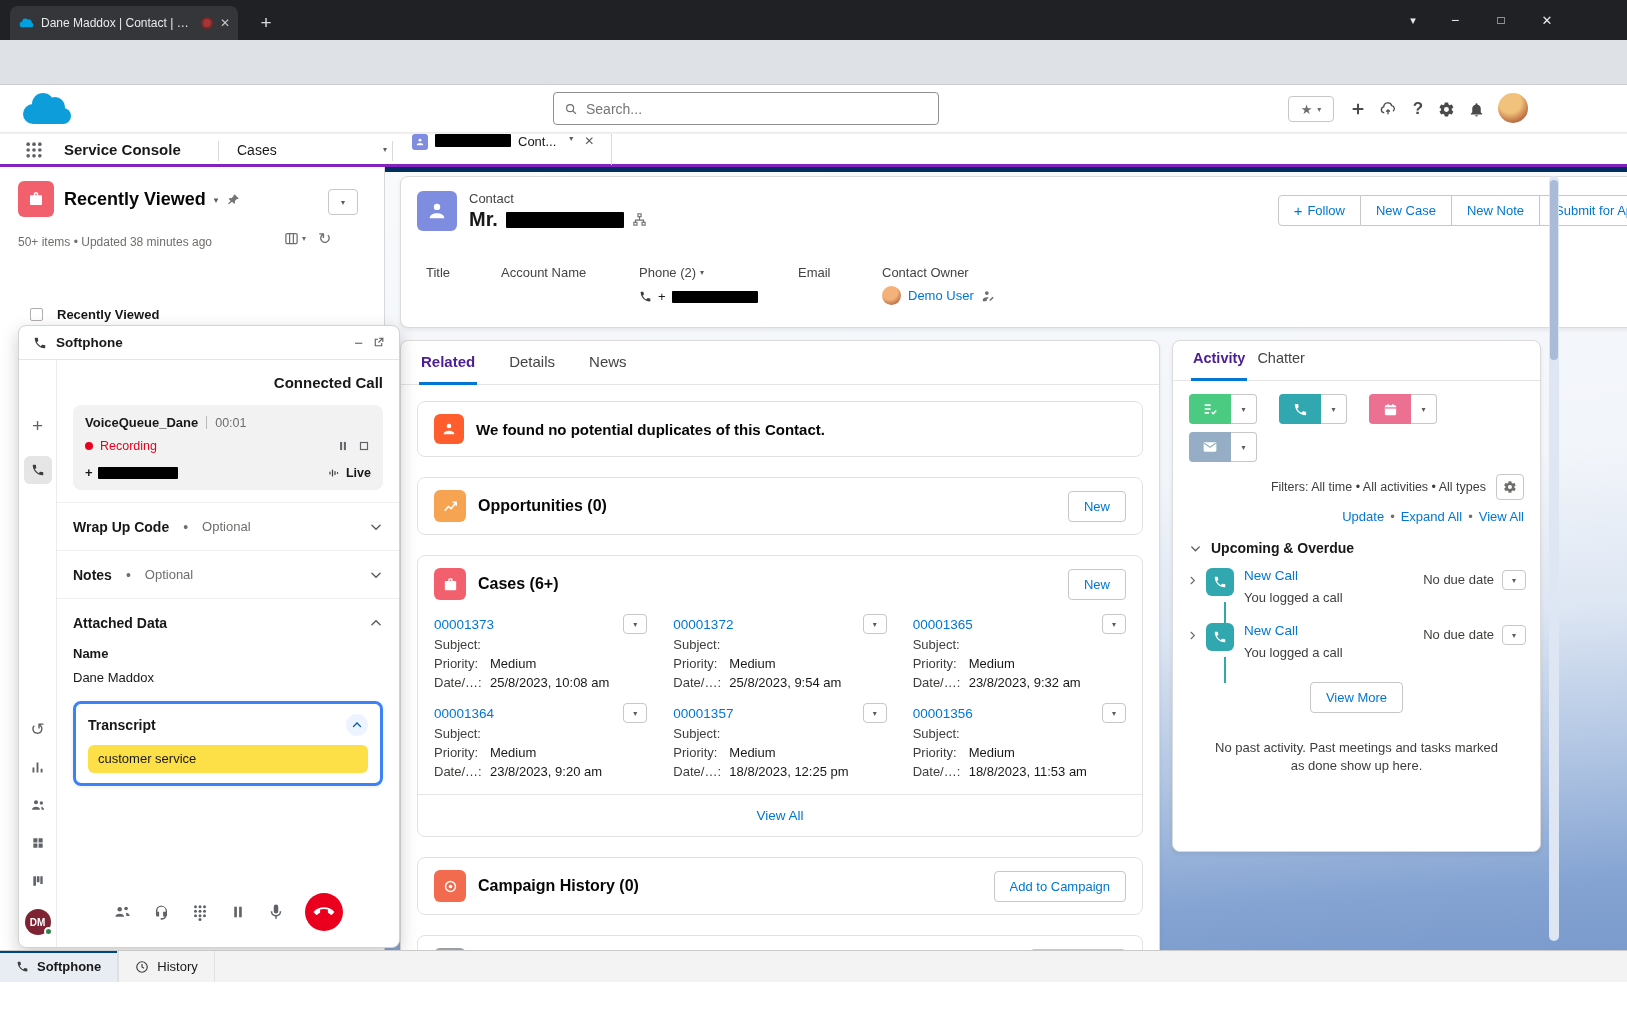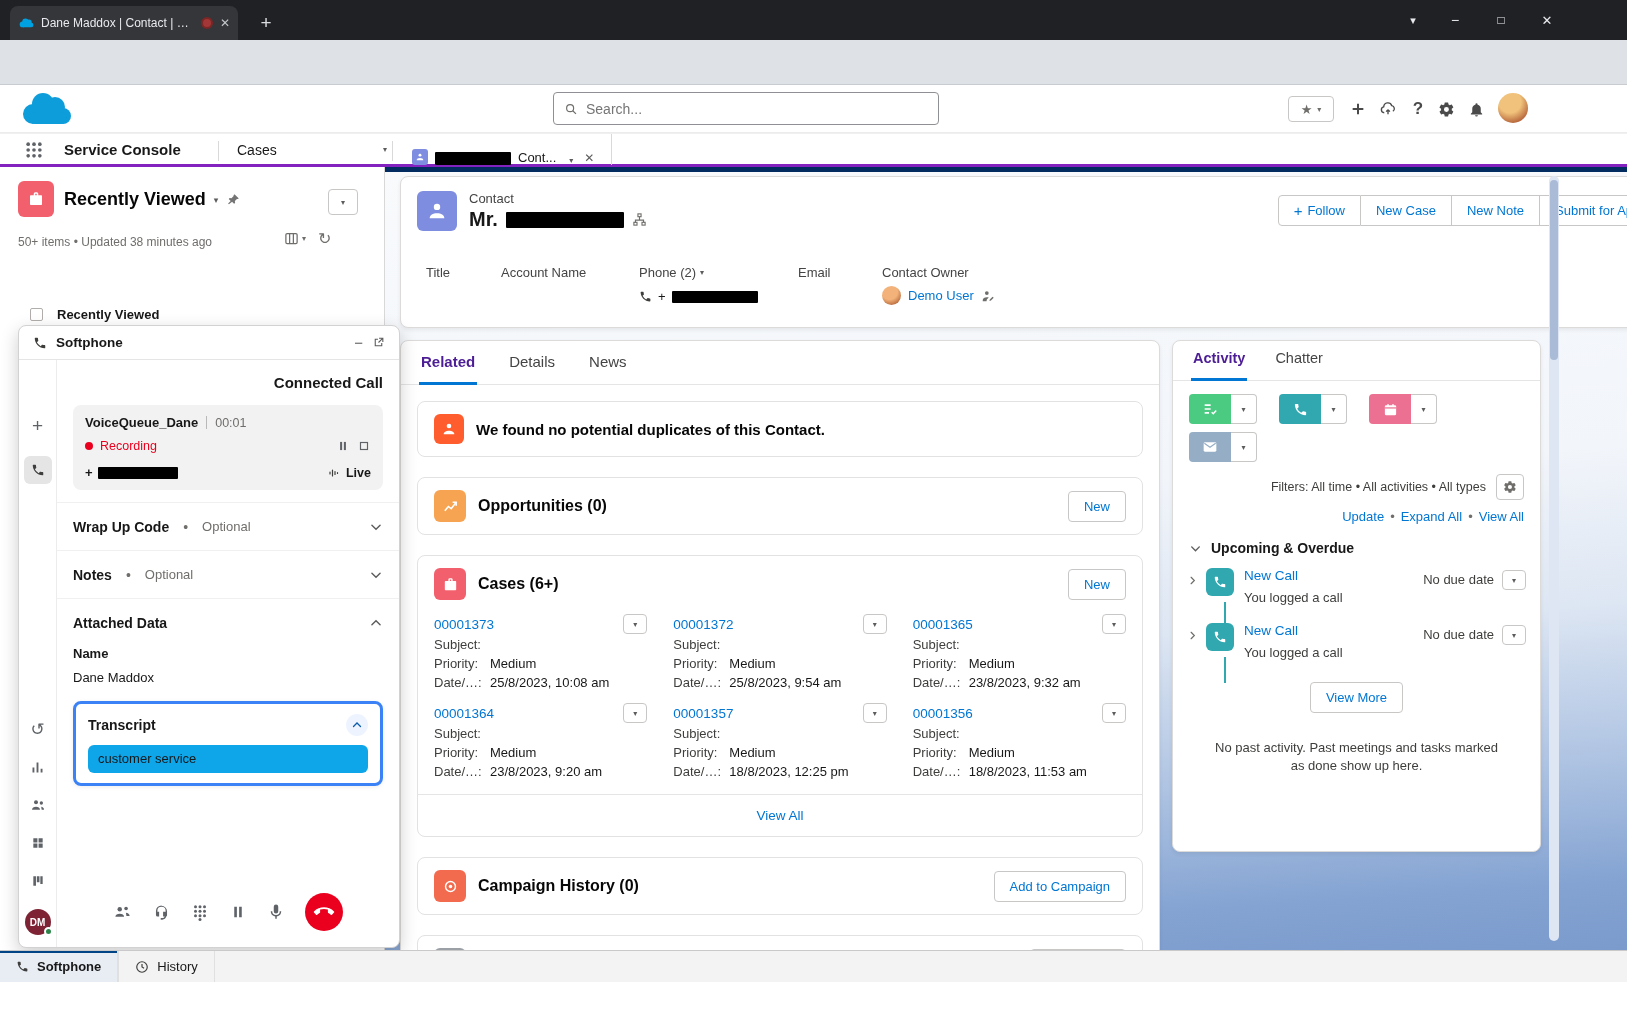--- a/index.html
+++ b/index.html
@@ -46,21 +46,21 @@
   .favbox{position:absolute;left:1288px;top:11px;width:46px;height:26px;border:1px solid #c9c7c5;border-radius:4px;
           display:flex;align-items:center;justify-content:center;gap:5px;color:#706e6b;cursor:pointer;background:#fff;}
   .sf-avatar{position:absolute;left:1498px;top:8px;width:30px;height:30px;border-radius:50%;cursor:pointer;
              background:radial-gradient(circle at 40% 30%, #f0c27b 0 40%, #ba6b3f 75%, #7d4426);}
 
   
   .sf-nav{position:absolute;left:0;top:133px;width:1627px;height:34px;background:#fff;border-top:1px solid #f0f0f0;
           border-bottom:3px solid var(--purple);}
   .nav-divider{position:absolute;top:7px;width:1px;height:20px;background:#d9d9d9;}
   .nav-item{position:absolute;top:0;height:31px;display:flex;align-items:center;font-size:14px;color:#181818;cursor:pointer;}
-  .ws-tab{position:absolute;left:404px;top:0;width:208px;height:31px;display:flex;align-items:flex-end;gap:7px;
+  .ws-tab{position:absolute;left:404px;top:0;width:208px;height:31px;display:flex;align-items:flex-start;gap:7px;
           padding:0 8px;border-right:1px solid #d9d9d9;cursor:pointer;}
   .mini-obj{width:16px;height:16px;border-radius:3px;display:flex;align-items:center;justify-content:center;flex:none;}
 
   
   .workspace{position:absolute;left:385px;top:167px;width:1242px;height:783px;overflow:hidden;
              background:linear-gradient(176deg,#f8fafc 0%,#f2f5fa 42%,#dde6f3 60%,#aec3e2 78%,#84a3d2 92%,#7b9bcd 100%);}
   .navy-strip{position:absolute;left:0;top:0;width:100%;height:5px;background:var(--navy);}
 
   .left-panel{position:absolute;left:0;top:167px;width:385px;height:783px;background:#fff;border-right:1px solid #d8d8d8;}
   .obj-icon{border-radius:6px;display:flex;align-items:center;justify-content:center;color:#fff;flex:none;}
@@ -609,21 +609,21 @@
         <div class="sec-head">
           <span class="obj-icon" style="width:32px;height:32px;background:#9aa0a6;"></span>
           <span class="spacer"></span>
           <button class="btn" style="width:96px;"></button>
         </div>
       </div>
     </div>
   </div>
 
   <div class="card" style="left:787px;top:173px;width:369px;height:512px;">
-    <div class="tabrow" style="height:40px;gap:26px;">
+    <div class="tabrow" style="height:40px;gap:8px;">
       <div class="tab active" style="font-size:14.5px;">Activity</div>
       <div class="tab" style="font-size:14.5px;">Chatter</div>
     </div>
     <div style="padding:13px 16px 0;">
       <div style="display:flex;gap:22px;">
         <span class="cgrp">
           <span class="cbtn" style="background:var(--task);">
             <svg width="16" height="16" viewBox="0 0 24 24" fill="#fff">
                 <path d="M4 5h9v2.4H4zM4 10.8h9v2.4H4zM4 16.6h6.5V19H4z"></path>
                 <path d="M14.5 16.8l2.4 2.4 4.4-5" fill="none" stroke="#fff" stroke-width="2.2"></path>
@@ -865,21 +865,21 @@
       <div style="margin:16px 16px 0;border:3px solid #3b82f6;border-radius:8px;box-shadow:0 1px 4px rgba(0,0,0,.08);padding:10px 12px;">
         <div style="display:flex;align-items:center;">
           <span style="font-size:14px;font-weight:700;">Transcript</span>
           <span class="spacer"></span>
           <span style="width:22px;height:22px;border-radius:50%;background:#eef4ff;display:flex;align-items:center;justify-content:center;color:#0b5cab;cursor:pointer;">
             <svg width="12" height="12" viewBox="0 0 24 24" style="transform:rotate(180deg);">
                 <path d="M5 9l7 7 7-7" fill="none" stroke="currentColor" stroke-width="2.6" stroke-linecap="round"></path>
               </svg>
           </span>
         </div>
-        <div style="margin-top:9px;background:#0ea5e9;border-radius:6px;height:28px;line-height:28px;padding:0 10px;font-size:13px;color:#181818;">customer service</div>
+        <div style="margin-top:9px;background:#fde047;border-radius:6px;height:28px;line-height:28px;padding:0 10px;font-size:13px;color:#181818;">customer service</div>
       </div>
       <div class="spacer"></div>
       <div style="display:flex;align-items:center;justify-content:center;gap:20px;padding:0 10px 16px;">
         <span class="ctrl-ic">
           <svg width="19" height="19" viewBox="0 0 24 24" fill="currentColor">
               <circle cx="8.5" cy="8" r="2.8"></circle>
               <path d="M3 17.5c0-2.7 2.5-4 5.5-4s5.5 1.3 5.5 4z"></path>
               <circle cx="16.5" cy="7" r="2.3"></circle>
               <path d="M16.3 12.2c2.5.3 4.7 1.5 4.7 4.3h-4"></path>
             </svg>

